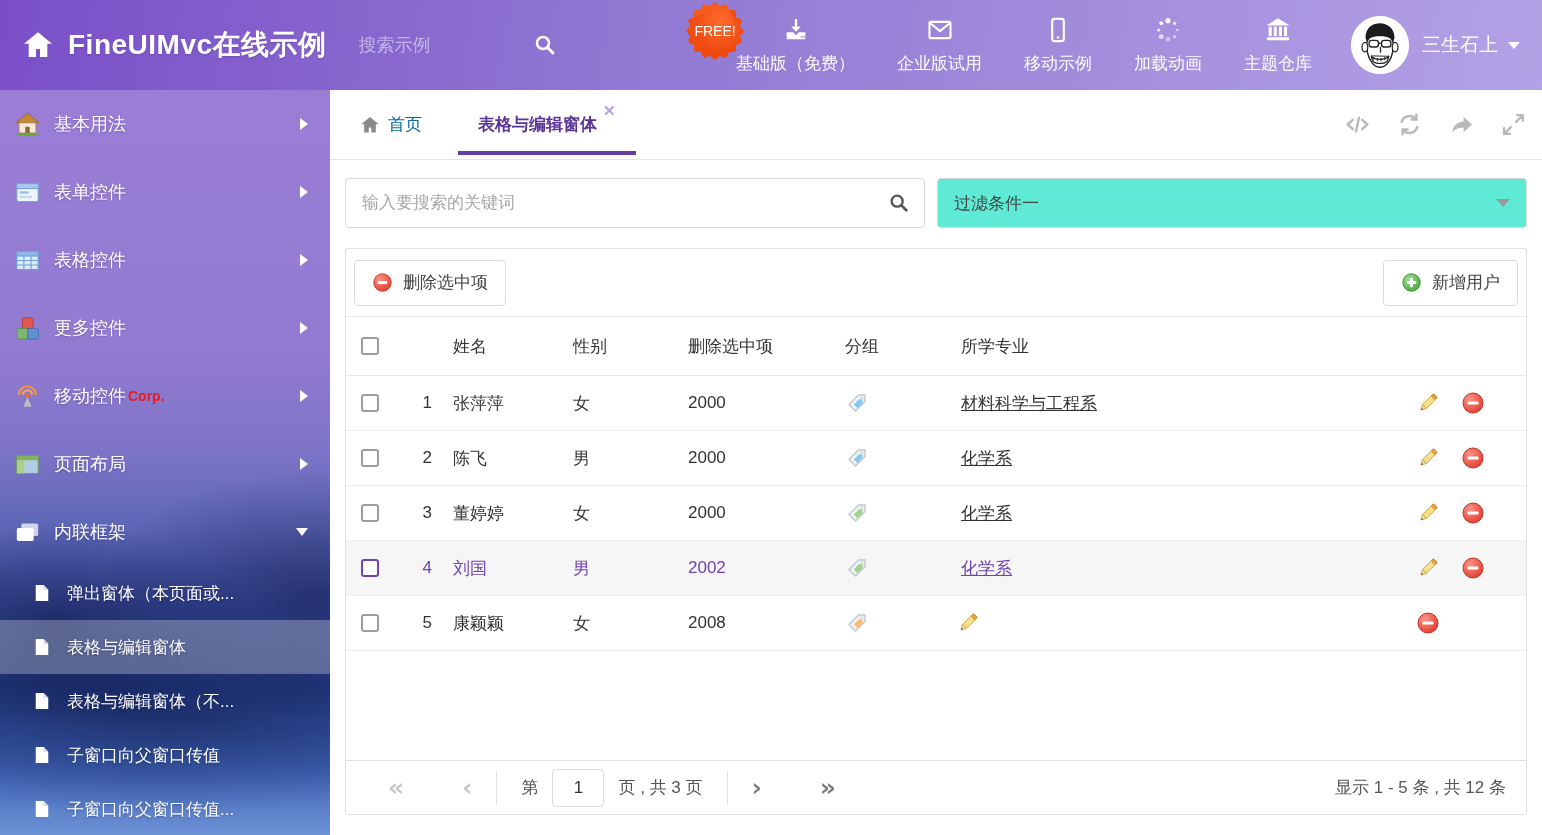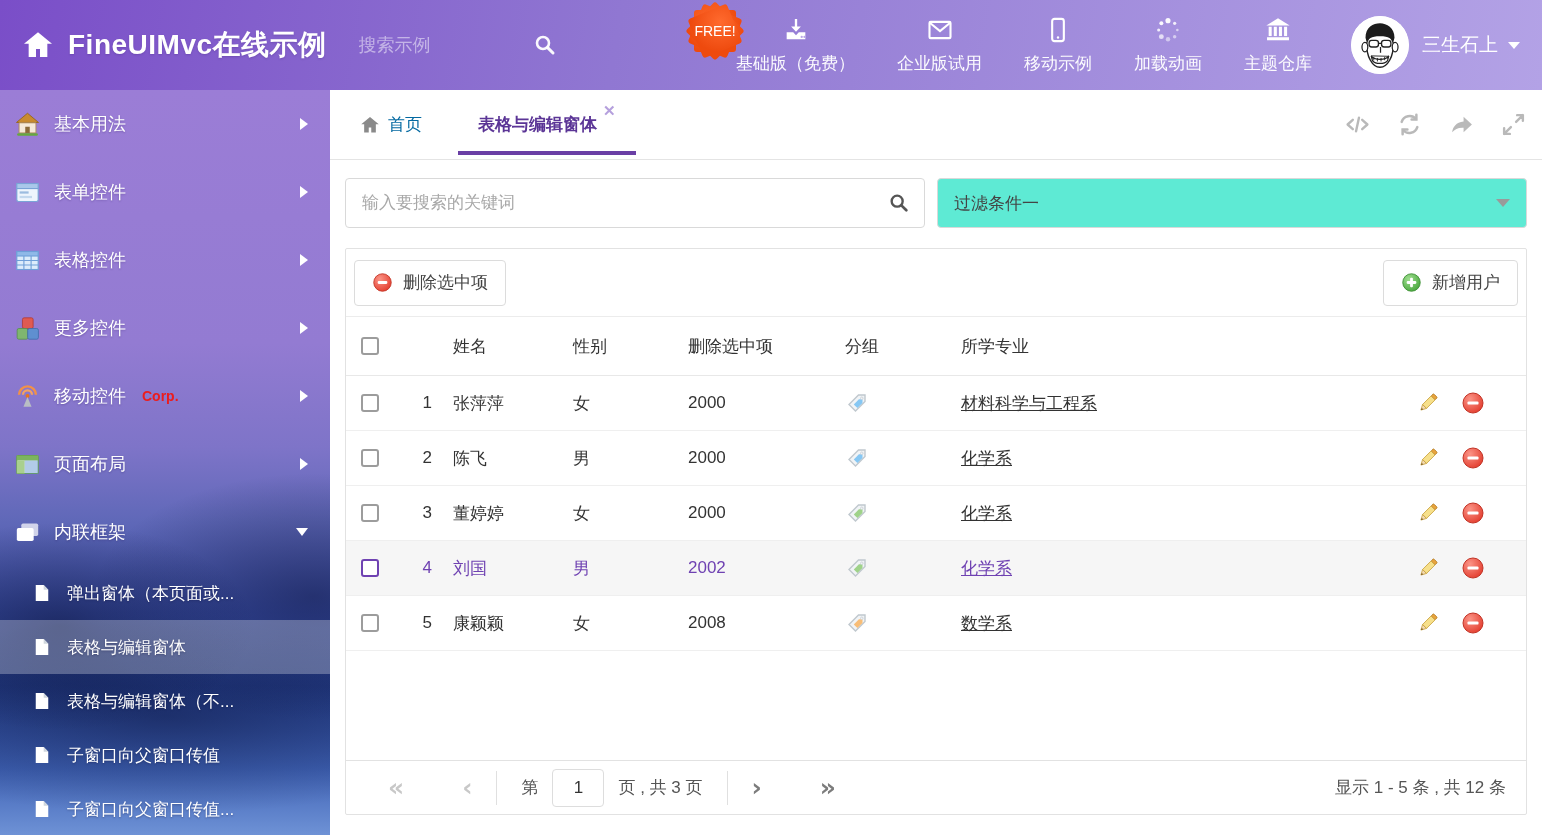--- a/index.html
+++ b/index.html
@@ -54,21 +54,21 @@
     background:
       radial-gradient(ellipse 300px 160px at 18% 72%, rgba(8,16,52,.55), rgba(8,16,52,0) 65%),
       radial-gradient(ellipse 340px 190px at 95% 68%, rgba(10,18,58,.5), rgba(10,18,58,0) 65%),
       radial-gradient(ellipse 500px 140px at 50% 84%, rgba(6,12,48,.45), rgba(6,12,48,0) 70%),
       linear-gradient(to bottom,#9b7dd6 0%,#937bd2 34%,#7e74c8 48%,#5f68b8 58%,#3a4da4 70%,#27418f 80%,#3f62b5 91%,#6e92d6 100%);
   }
   .menu-item { height:68px; display:flex; align-items:center; padding:0 22px 0 14px; font-size:18px; cursor:pointer; }
   .mi-icon { width:27px; height:27px; margin-right:13px; flex:0 0 27px; }
   .mi-icon svg { width:27px; height:27px; display:block; }
   .menu-label { flex:0 0 auto; text-shadow:0 1px 2px rgba(40,20,90,.3); }
-  .menu-badge { color:#ec1c1c; font-size:14px; margin-left:16px; font-weight:bold; text-shadow:none; }
+  .menu-badge { color:#ec1c1c; font-size:14px; margin-left:2px; font-weight:bold; text-shadow:none; }
   .menu-spacer { flex:1; }
   .arrow-right { width:0; height:0; border-left:8px solid #fff; border-top:6px solid transparent; border-bottom:6px solid transparent; }
   .arrow-down  { width:0; height:0; border-top:8px solid #fff; border-left:6px solid transparent; border-right:6px solid transparent; }
 
   .submenu-item { height:54px; display:flex; align-items:center; padding-left:32px; font-size:17px; cursor:pointer; }
   .submenu-item.active { background:rgba(255,255,255,.28); }
   .file-icon { width:20px; height:20px; margin-right:15px; flex:0 0 20px; }
   .file-icon svg { width:20px; height:20px; display:block; }
   .submenu-label { white-space:nowrap; text-shadow:0 1px 2px rgba(20,20,60,.35); }
 
@@ -625,21 +625,20 @@
             <span class="cell-name">康颖颖</span>
             <span class="cell-gender">女</span>
             <span class="cell-year">2008</span>
             <span class="cell-tag">
                 <svg viewBox="0 0 24 24">
                   <path d="M4 13.5 13.5 4H20v6.5L10.5 20z" fill="#f1f4f6" stroke="#c0c8ce" stroke-width="1.4"></path>
                   <path class="tag-fill" d="M8.8 13.4 13.9 8.3h3.6v3.6l-5.1 5.1z" fill="#f8bd77"></path>
                   <circle cx="16.8" cy="7.2" r="1.2" fill="#fff" stroke="#c0c8ce" stroke-width=".8"></circle>
                 </svg>
               </span>
-            <span class="cell-major"><a class="link">数学系</a></span>
             <span class="icon-btn">
                 <svg viewBox="0 0 24 24">
                   <g transform="rotate(45 12 12)">
                     <rect x="9.2" y="1.5" width="5.6" height="3.4" rx="1" fill="#e8a33d" stroke="#b07a22" stroke-width=".8"></rect>
                     <rect x="9.2" y="4.9" width="5.6" height="12" fill="#f7e08a" stroke="#c9a23f" stroke-width=".8"></rect>
                     <path d="M9.2 16.9h5.6L12 22z" fill="#f3d9b0" stroke="#c9a23f" stroke-width=".8"></path>
                     <path d="M11.1 19.8 12 22l.9-2.2z" fill="#6b4a1f"></path>
                   </g>
                 </svg>
               </span>

